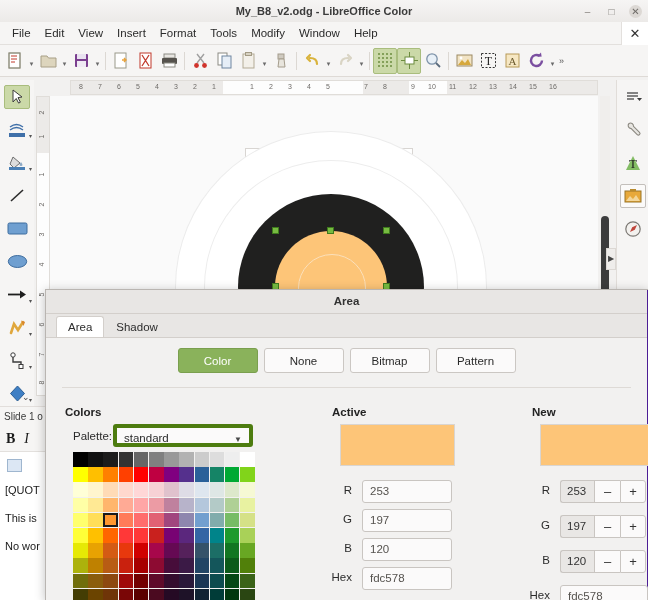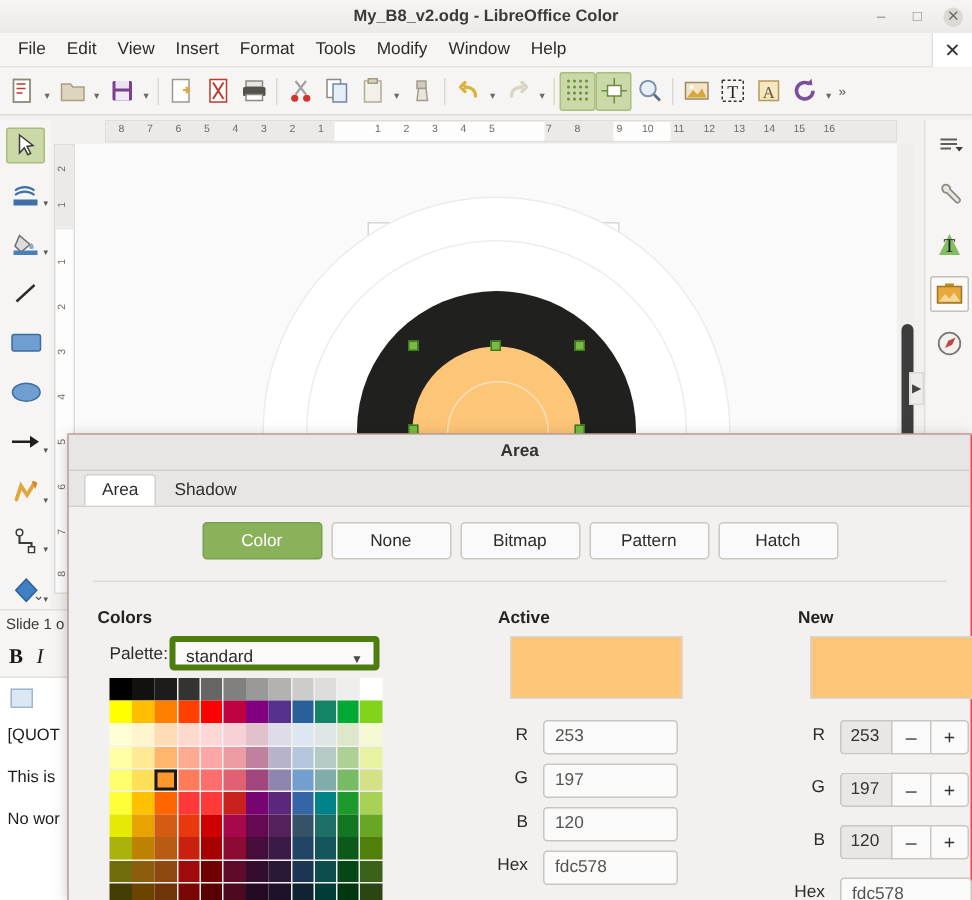--- a/index.html
+++ b/index.html
@@ -98,21 +98,21 @@
   .bgwin .bbar{position:absolute;left:0;top:0;width:56px;height:26px;background:#f6f5f4;
     border-bottom:1px solid #e3e0dd;display:flex;align-items:center;padding-left:6px;box-sizing:border-box;gap:9px;}
   .bgwin .bbar b{font-size:14px;font-family:"Liberation Serif",serif;}
   .bgwin .bbar i{font-size:14px;font-family:"Liberation Serif",serif;}
   .bgwin .row2{position:absolute;left:0;top:26px;width:56px;height:26px;background:#fff;
     display:flex;align-items:center;padding-left:7px;box-sizing:border-box;}
   .tblico{width:15px;height:13px;background:#dce7f4;border:1px solid #9fb6cf;box-sizing:border-box;}
   .bgwin .txt{position:absolute;left:5px;font-size:11px;color:#1b1b1b;white-space:nowrap;}
   
   .dlg{
-    position:absolute;left:45px;top:289px;width:603px;height:311px;background:#ef4444;
+    position:absolute;left:45px;top:289px;width:603px;height:311px;background:#4c1d95;
     border:1px solid #b9b5b1;border-bottom:none;border-right:none;box-sizing:border-box;
     box-shadow:0 2px 10px rgba(0,0,0,.25);
   }
   .dlg-ttl{position:absolute;left:0;top:0;width:601px;height:23px;line-height:23px;text-align:center;
     background:#e8e6e4;border-bottom:1px solid #d3cfcb;font-size:11.5px;font-weight:bold;color:#333;}
   .tabs{position:absolute;left:0;top:24px;width:601px;height:24px;background:#e8e6e4;
     border-bottom:1px solid #d3cfcb;display:flex;align-items:flex-end;padding-left:10px;box-sizing:border-box;}
   .tab{padding:4px 11px;font-size:11.5px;color:#2d2d2d;border:1px solid transparent;border-bottom:none;}
   .tab.act{background:#fff;border-color:#d3cfcb;border-radius:3px 3px 0 0;}
   .dlg-body{position:absolute;left:0;top:48px;width:601px;height:262px;background:#f2f1f0;}
@@ -536,21 +536,20 @@
   <div class="tabs">
     <div class="tab act">Area</div>
     <div class="tab">Shadow</div>
   </div>
   <div class="dlg-body">
     <div class="btnrow">
       <div class="btn on">Color</div>
       <div class="btn">None</div>
       <div class="btn">Bitmap</div>
       <div class="btn">Pattern</div>
-      <div class="btn">Hatch</div>
     </div>
     <div class="hrline"></div>
   </div>
 </div>
 
 <div class="sec-ttl" style="left:65px;top:406px">Colors</div>
 <div class="pal-lbl" style="left:73px;top:430px">Palette:</div>
 <div class="combo">
   <span class="cv">standard</span>
   <span class="arr">▼</span>

